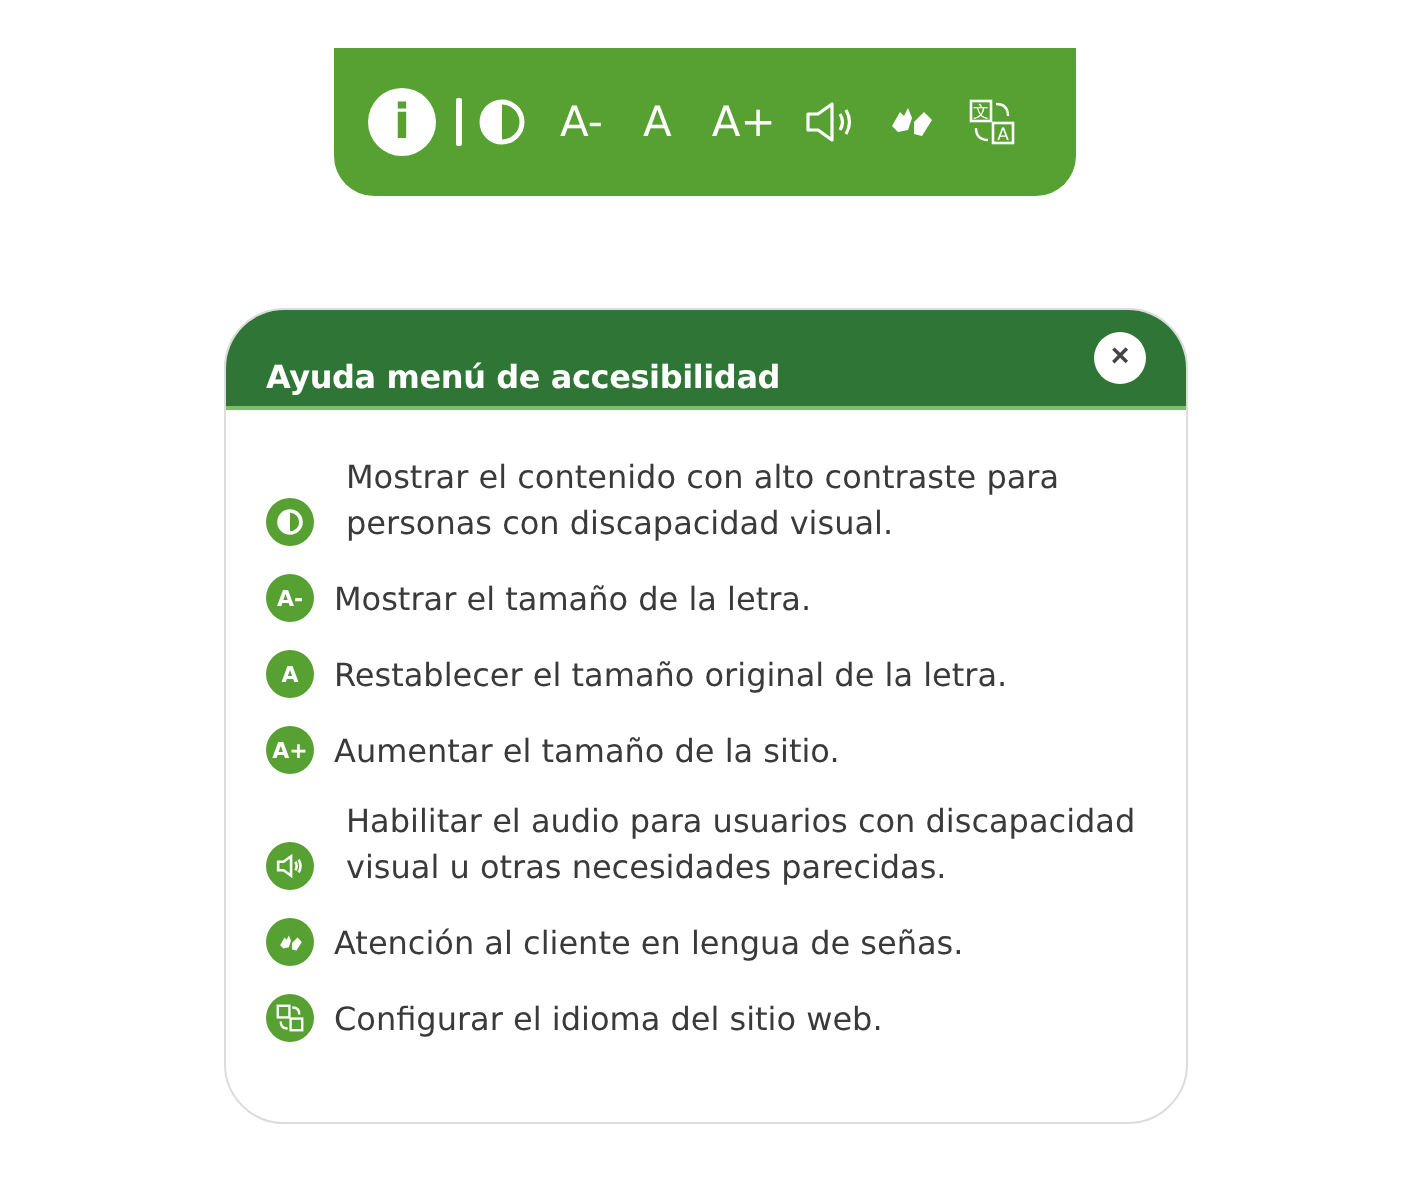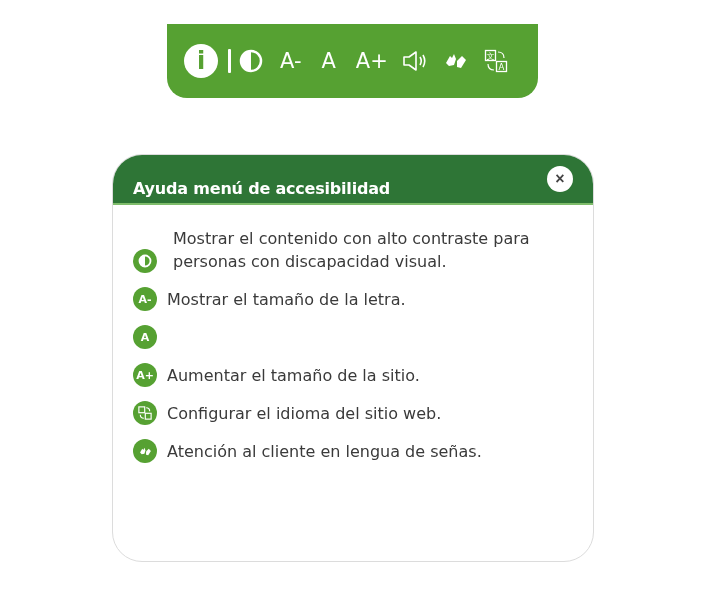--- a/index.html
+++ b/index.html
@@ -115,39 +115,50 @@
           </svg>
       </span>
       <span class="item-text">Mostrar el contenido con alto contraste para personas con discapacidad visual.</span>
     </li>
     <li class="item">
       <span class="item-icon">A-</span>
       <span class="item-text">Mostrar el tamaño de la letra.</span>
     </li>
     <li class="item">
       <span class="item-icon">A</span>
+      <span class="item-text">Restablecer el tamaño original de la letra.</span>
     </li>
     <li class="item">
       <span class="item-icon">A+</span>
       <span class="item-text">Aumentar el tamaño de la sitio.</span>
+    </li>
+    <li class="item two-line">
+      <span class="item-icon">
+        <svg width="14" height="12" viewBox="0 0 26 22">
+            <path d="M2 7 H7 L14 2 V20 L7 15 H2 Z" fill="none" stroke="#fff" stroke-width="2.4"></path>
+            <path d="M18 7 Q20.5 11 18 15" fill="none" stroke="#fff" stroke-width="2.4"></path>
+            <path d="M21 5 Q24.5 11 21 17" fill="none" stroke="#fff" stroke-width="2.4"></path>
+          </svg>
+      </span>
+      <span class="item-text">Habilitar el audio para usuarios con discapacidad visual u otras necesidades parecidas.</span>
+    </li>
+    <li class="item">
+      <span class="item-icon">
+        <svg width="13" height="11" viewBox="0 0 24 20">
+            <path d="M2 12 L6 5 L8 7 L10 3 L12 8 L10 14 L5 15 Z" fill="#fff"></path>
+            <path d="M13 10 L18 5 L22 9 L17 17 L13 16 Z" fill="#fff"></path>
+          </svg>
+      </span>
+      <span class="item-text">Atención al cliente en lengua de señas.</span>
     </li>
     <li class="item">
       <span class="item-icon">
         <svg width="14" height="14" viewBox="0 0 24 24">
             <rect x="1.5" y="1.5" width="10" height="10" fill="none" stroke="#fff" stroke-width="2"></rect>
             <rect x="12.5" y="12.5" width="10" height="10" fill="none" stroke="#fff" stroke-width="2"></rect>
             <path d="M14 3 Q20 3 20 9" fill="none" stroke="#fff" stroke-width="2"></path>
             <path d="M10 21 Q4 21 4 15" fill="none" stroke="#fff" stroke-width="2"></path>
           </svg>
       </span>
       <span class="item-text">Configurar el idioma del sitio web.</span>
     </li>
-    <li class="item">
-      <span class="item-icon">
-        <svg width="13" height="11" viewBox="0 0 24 20">
-            <path d="M2 12 L6 5 L8 7 L10 3 L12 8 L10 14 L5 15 Z" fill="#fff"></path>
-            <path d="M13 10 L18 5 L22 9 L17 17 L13 16 Z" fill="#fff"></path>
-          </svg>
-      </span>
-      <span class="item-text">Atención al cliente en lengua de señas.</span>
-    </li>
   </ul>
 </div>
 
 </body></html>

